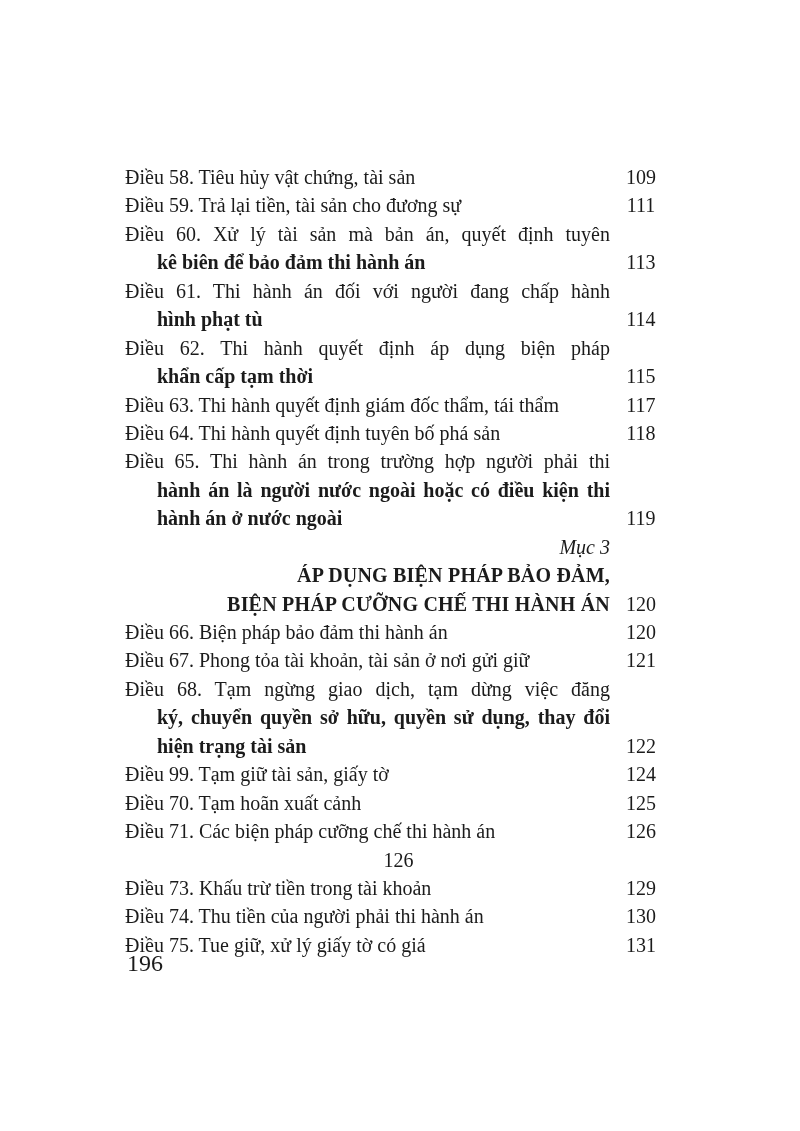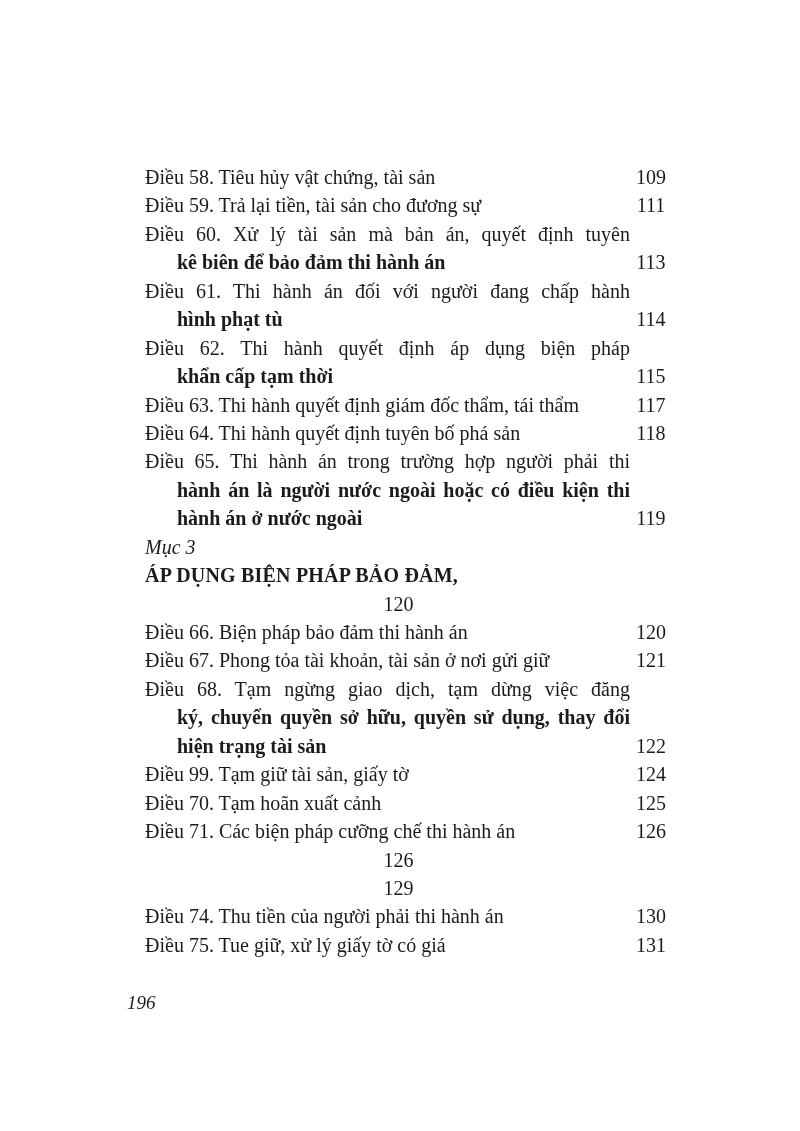--- a/index.html
+++ b/index.html
@@ -24,43 +24,41 @@
   .row {
     display: flex;
     height: 28.45px;
     line-height: 28.45px;
     font-size: 20px;
   }
   .t {
     width: 485px;
     white-space: nowrap;
     overflow: visible;
-    margin-left: 20px;
   }
   .t.just {
     white-space: normal;
     text-align: justify;
     text-align-last: justify;
   }
   .t.indent { padding-left: 32px; width: 453px; font-weight: bold; }
-  .t.center { text-align: left; white-space: normal; }
+  .t.center { text-align: right; white-space: normal; }
   .t.italic { font-style: italic; }
   .t.bold   { font-weight: bold; letter-spacing: 0.2px; }
   .p {
     flex: 1;
     text-align: center;
     font-size: 20px;
   }
   .folio {
     position: absolute;
     left: 127px;
-    top: 990px;
-    font-size: 19px;
+    top: 950px;
+    font-size: 24px;
     line-height: 26px;
-    font-style: italic;
   }
 </style>
 </head>
 <body>
 
 <div class="page">
   <div class="toc">
 
     <div class="row">
       <span class="t">Điều 58. Tiêu hủy vật chứng, tài sản</span>
@@ -116,20 +114,21 @@
     </div>
     <div class="row">
       <span class="t center italic">Mục 3</span>
       <span class="p"></span>
     </div>
     <div class="row">
       <span class="t center bold">ÁP DỤNG BIỆN PHÁP BẢO ĐẢM,</span>
       <span class="p"></span>
     </div>
     <div class="row">
+      <span class="t center bold">BIỆN PHÁP CƯỠNG CHẾ THI HÀNH ÁN</span>
       <span class="p">120</span>
     </div>
     <div class="row">
       <span class="t">Điều 66. Biện pháp bảo đảm thi hành án</span>
       <span class="p">120</span>
     </div>
     <div class="row">
       <span class="t">Điều 67. Phong tỏa tài khoản, tài sản ở nơi gửi giữ</span>
       <span class="p">121</span>
     </div>
@@ -154,20 +153,21 @@
       <span class="p">125</span>
     </div>
     <div class="row">
       <span class="t">Điều 71. Các biện pháp cưỡng chế thi hành án</span>
       <span class="p">126</span>
     </div>
     <div class="row">
       <span class="p">126</span>
     </div>
     <div class="row">
+      <span class="t">Điều 73. Khấu trừ tiền trong tài khoản</span>
       <span class="p">129</span>
     </div>
     <div class="row">
       <span class="t">Điều 74. Thu tiền của người phải thi hành án</span>
       <span class="p">130</span>
     </div>
     <div class="row">
       <span class="t">Điều 75. Tue giữ, xử lý giấy tờ có giá</span>
       <span class="p">131</span>
     </div>

